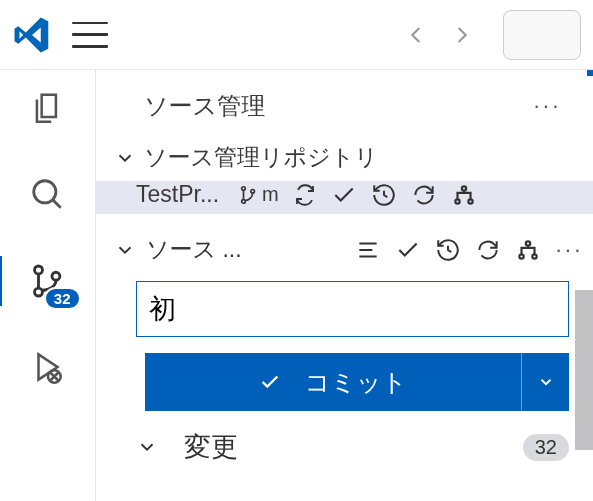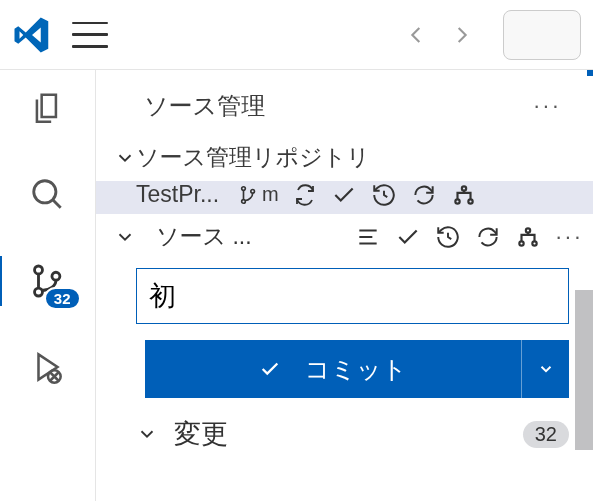--- a/index.html
+++ b/index.html
@@ -90,20 +90,21 @@
     color: #3b3b3b;
   }
   .panel-header .title { flex: 1; }
   .more-dots { letter-spacing: 2px; font-size: 22px; color: #555; cursor: pointer; }
   .section-header {
     display: flex;
     align-items: center;
     padding: 8px 12px 8px 18px;
     font-size: 23px;
     color: #3a3a3a;
+    gap: 8px;
     cursor: pointer;
   }
   .chevron {
     display: inline-flex;
     transform-origin: center;
   }
   .repo-row {
     display: flex;
     align-items: center;
     background: #e4e6f1;
@@ -116,23 +117,23 @@
   .action-icons {
     display: flex;
     gap: 14px;
     align-items: center;
     color: #3a3a3a;
   }
   .action-icons svg, .action-icons span { cursor: pointer; flex-shrink: 0; }
   .source-row {
     display: flex;
     align-items: center;
-    padding: 7px 10px 10px 18px;
+    padding: 20px 10px 10px 18px;
     font-size: 23px;
-    gap: 20px;
+    gap: 10px;
   }
   .source-row .label { white-space: nowrap; }
   .source-row .action-icons { margin-left: auto; gap: 14px; }
   .commit-input-wrap {
     padding: 6px 24px 0 40px;
   }
   .commit-input {
     width: 100%;
     height: 56px;
     border: 1.5px solid #005fb8;
@@ -164,21 +165,21 @@
     background: #005fb8;
     border-left: 1px solid rgba(255,255,255,0.4);
     display: flex; align-items: center; justify-content: center;
     cursor: pointer;
   }
   .changes-row {
     display: flex;
     align-items: center;
     padding: 18px 24px 0 40px;
     font-size: 27px;
-    gap: 16px;
+    gap: 26px;
   }
   .changes-row .count-badge {
     margin-left: auto;
     background: #d9dadd;
     color: #333;
     border-radius: 16px;
     padding: 2px 12px;
     font-size: 20px;
   }
   .scrollbar-track {

